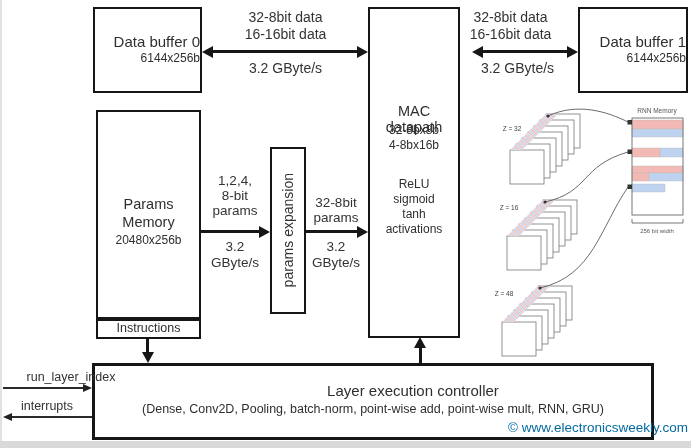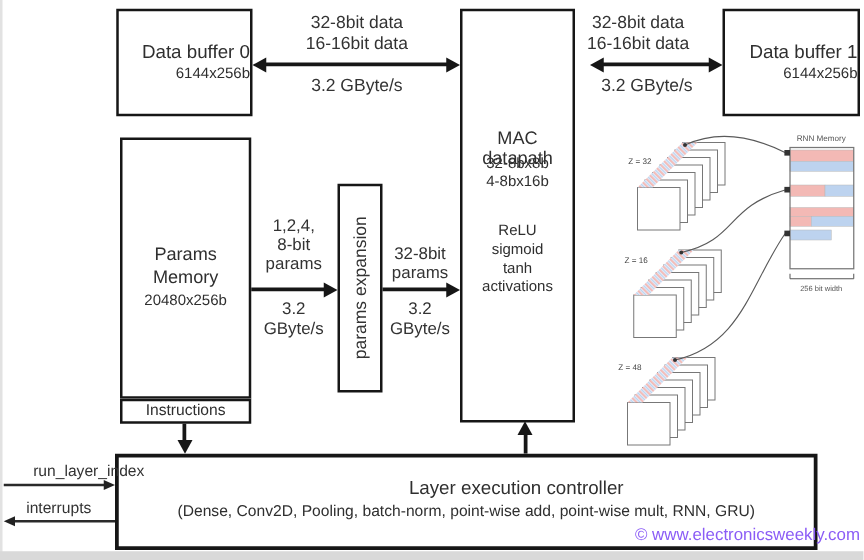--- a/index.html
+++ b/index.html
@@ -18,21 +18,21 @@
   .tri-u{border-left:6px solid transparent;border-right:6px solid transparent;border-bottom:11px solid #161616;}
   .tri-sm-r{border-top:4.5px solid transparent;border-bottom:4.5px solid transparent;border-left:9px solid #222;}
   .tri-sm-l{border-top:4.5px solid transparent;border-bottom:4.5px solid transparent;border-right:9px solid #222;}
   .buffer-inner{padding-top:24px;text-align:right;}
   .buffer-title{font-size:15px;line-height:18px;}
   .buffer-size{font-size:12px;line-height:15px;}
   .mac-abs{position:absolute;width:100%;text-align:center;}
   .vtext-wrap{position:absolute;inset:0;display:flex;align-items:center;justify-content:center;}
   .vtext{writing-mode:vertical-rl;transform:rotate(180deg);font-size:14px;color:#333;white-space:nowrap;}
   .nowrap{white-space:nowrap;}
-  .watermark{position:absolute;right:3px;top:420px;font-size:13.5px;color:#8b5cf6;}
+  .watermark{position:absolute;right:3px;top:420px;font-size:13.5px;color:#0369a1;}
   .edge-left{position:absolute;left:0;top:0;width:2px;height:448px;background:#e2e2e2;}
   .edge-bottom{position:absolute;left:0;top:441px;width:691px;height:7px;background:#d9d9d9;}
 </style>
 </head>
 <body>
 
 <div class="canvas">
 
   <div class="box" style="left:93px;top:7px;width:109px;height:86px;">
     <div class="buffer-inner">

